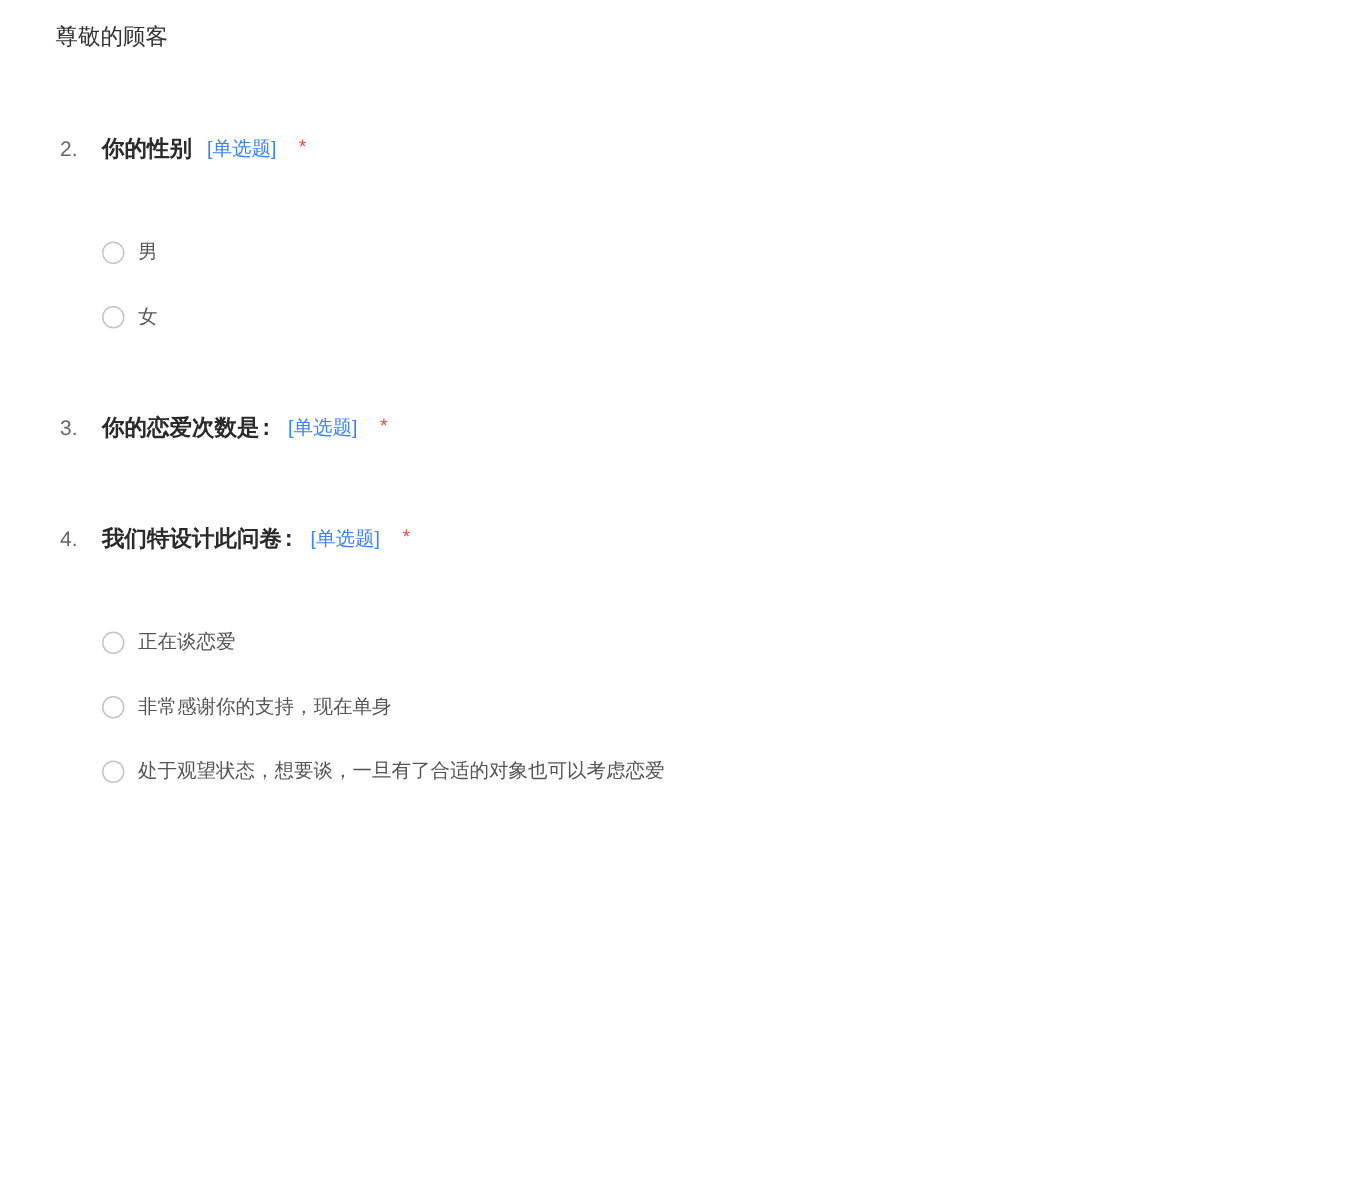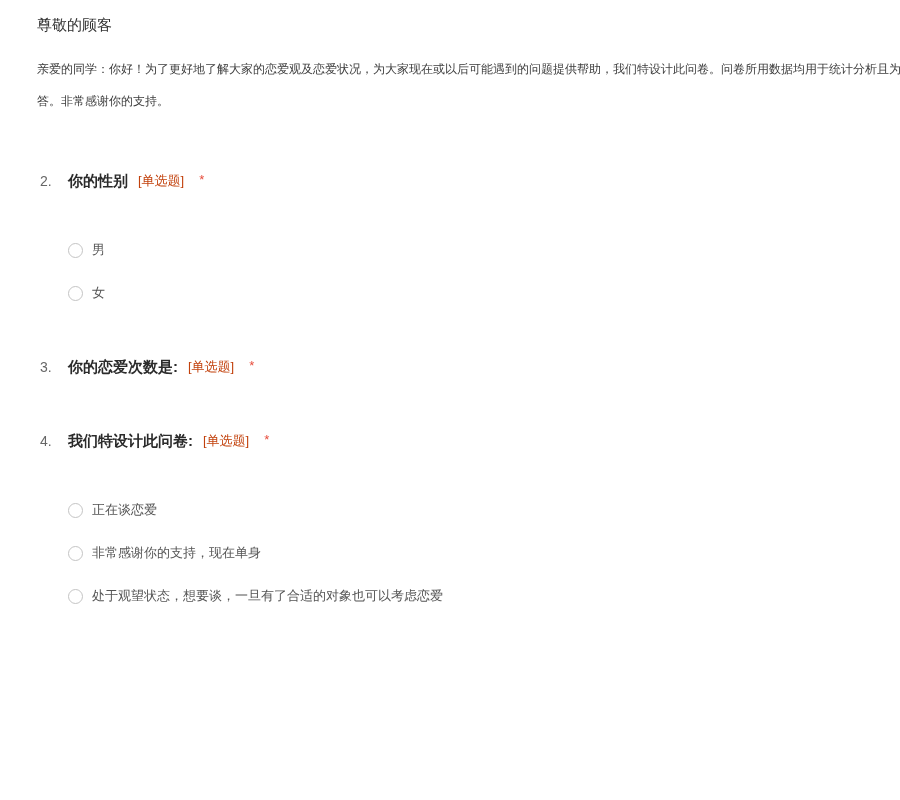--- a/index.html
+++ b/index.html
@@ -39,24 +39,25 @@
   .q-num {
     flex: none;
     width: 28px;
     font-size: 14px;
     color: #666666;
   }
   .q-title {
     font-size: 15px;
     font-weight: 700;
     color: #2b2b2b;
+    font-family: Liberation Mono, monospace;
   }
   .q-type {
     font-size: 13px;
-    color: #c2410c;
+    color: #3b82f6;
     margin-left: 10px;
     text-align: right;
   }
   .q-req {
     font-size: 13px;
     color: #e74c3c;
     margin-left: 15px;
     position: relative;
     top: -2px;
   }
@@ -85,24 +86,20 @@
     white-space: nowrap;
   }
 </style>
 </head>
 <body>
 
 <div class="page">
 
   <h1 class="page-title">尊敬的顾客</h1>
 
-  <div class="desc">
-    <div class="desc-line nowrap">亲爱的同学：你好！为了更好地了解大家的恋爱观及恋爱状况，为大家现在或以后可能遇到的问题提供帮助，我们特设计此问卷。问卷所用数据均用于统计分析且为</div>
-    <div class="desc-line">答。非常感谢你的支持。</div>
-  </div>
 
   <div class="questions">
 
     <section class="question">
       <div class="q-heading">
         <span class="q-num">2.</span>
         <span class="q-title">你的性别</span>
         <span class="q-type">[单选题]</span>
         <span class="q-req">*</span>
       </div>

